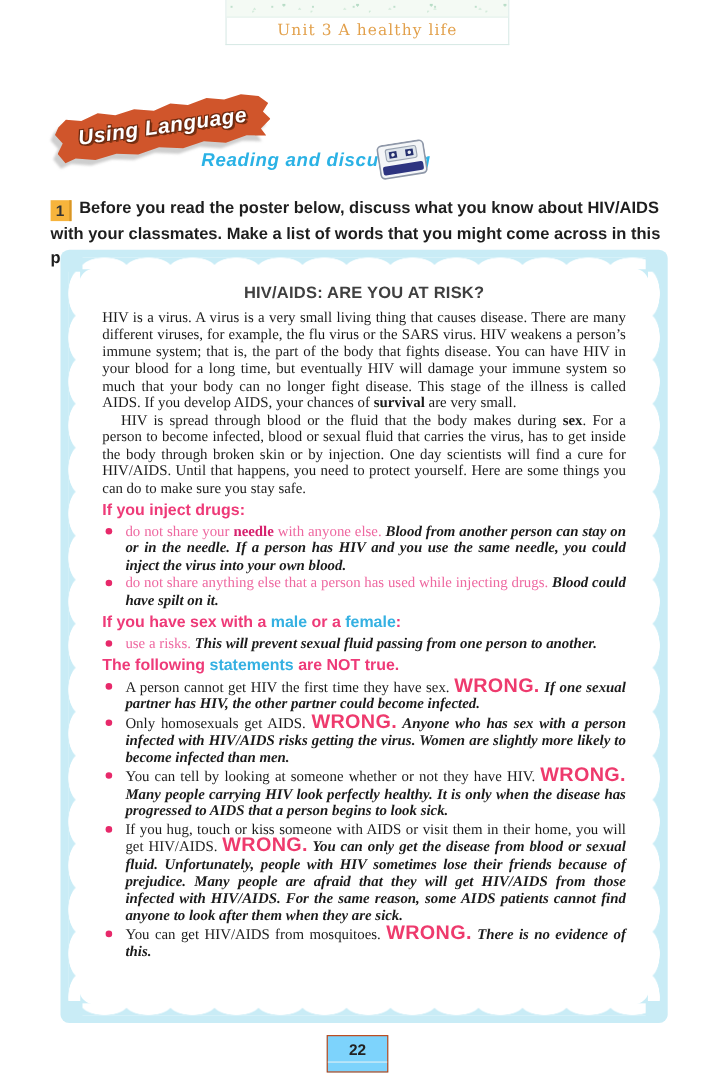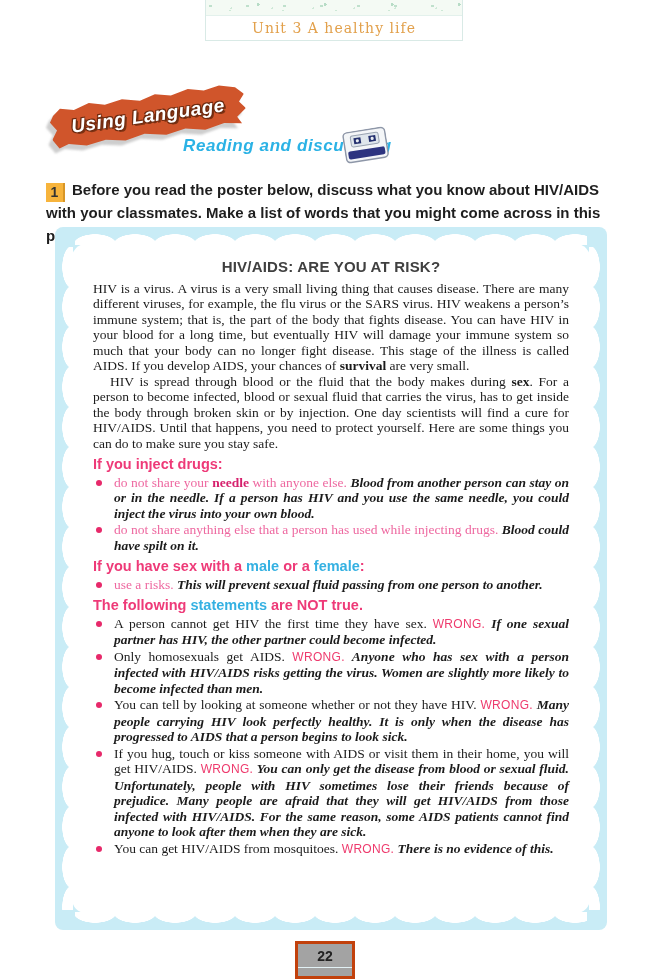--- a/index.html
+++ b/index.html
@@ -121,26 +121,26 @@
   .bullet::before{
     content:"";position:absolute;left:3px;top:5px;width:6px;height:6px;
     border-radius:50%;background:#e7296a;
   }
   .pink{color:#ee68a0;}
   .pink-bold{color:#d6216d;font-weight:bold;margin-top:47px;}
   .expl{font-style:italic;font-weight:bold;color:#1b1b1b;}
   .expl-b{font-style:italic;font-weight:bold;margin-top:20px;}
   .wrong{
     font-family:"Liberation Sans","DejaVu Sans",sans-serif;
-    color:#ee3a6d;font-weight:normal;font-size:12px;letter-spacing:.3px;
+    color:#ee3a6d;font-weight:bold;font-size:18px;letter-spacing:.3px;
   }
   
   .pagenum-box{
     position:absolute;left:50%;top:941px;transform:translateX(-50%);
-    width:54px;border:3px solid #c2410c;background:#a3a3a3;
+    width:54px;border:1px solid #c2410c;background:#7dd3fc;
   }
   .pagenum{
     text-align:center;font-weight:bold;font-size:14px;color:#222;
     padding:4px 0 3px 0;border-bottom:1px solid #e2f1f5;
   }
   .pagenum-box::after{content:"";display:block;height:8px;}
 </style>
 </head>
 <body>
 

